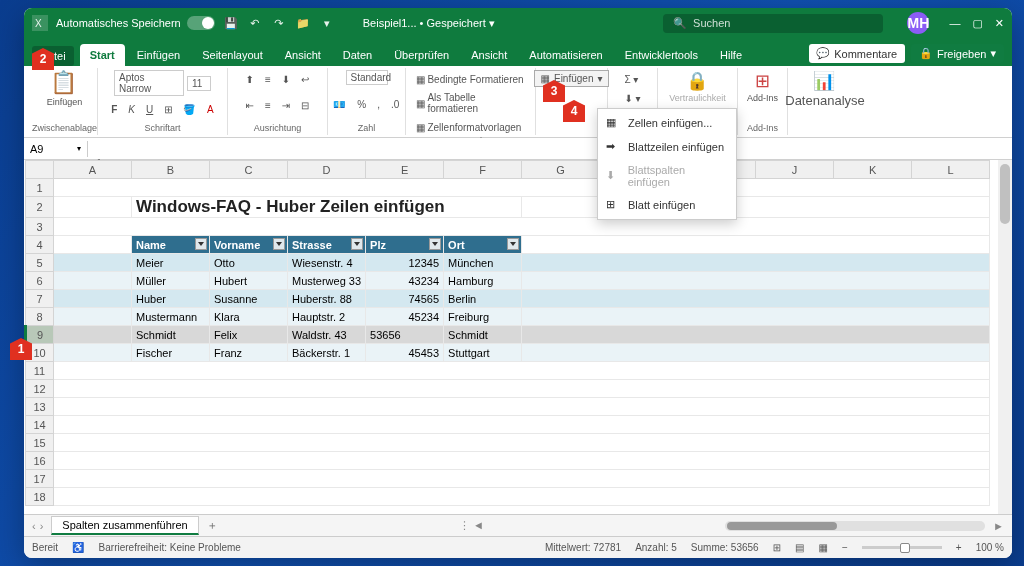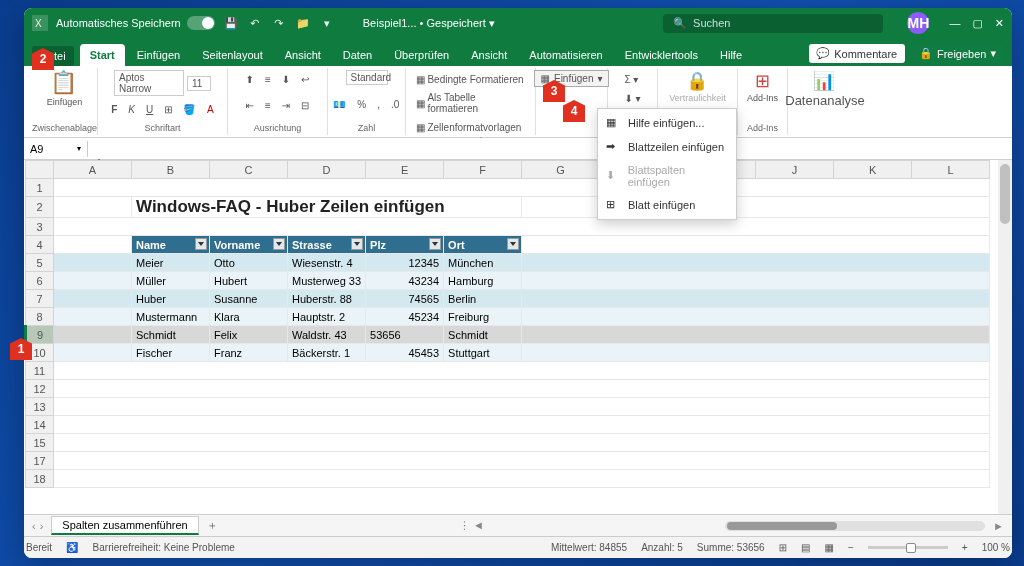--- a/index.html
+++ b/index.html
@@ -52,21 +52,21 @@
 .filt::after { content:""; border:3px solid transparent; border-top:4px solid #333; margin-top:3px; }
 tr.datarow.even td { background:#d4e8f0; }
 tr.datarow.odd td { background:#eaf3f7; }
 tr.datarow td.num { text-align:right; }
 .big-title td { font-size:17px; font-weight:700; color:#222; border:1px solid #e8e8e8; }
 .sheet-tabs { height:22px; border-top:1px solid #ccc; display:flex; align-items:center; font-size:11px; background:#f5f5f5; padding:0 8px; gap:8px; }
 .sheet-tab { padding:2px 10px; background:#fff; border:1px solid #ccc; border-bottom:2px solid #107c41; }
 .sheet-nav { display:flex; gap:4px; color:#888; }
 .hscroll { margin-left:auto; width:260px; height:10px; background:#e0e0e0; border-radius:5px; position:relative; }
 .hscroll::after { content:""; position:absolute; left:2px; top:1px; width:110px; height:8px; background:#999; border-radius:4px; }
-.statusbar { height:22px; background:#f3f3f3; border-top:1px solid #ccc; display:flex; align-items:center; font-size:10px; color:#555; padding:0 2px; gap:14px; }
+.statusbar { height:22px; background:#f3f3f3; border-top:1px solid #ccc; display:flex; align-items:center; font-size:10px; color:#555; padding:0 8px; gap:14px; }
 .statusbar .right { margin-left:auto; display:flex; gap:14px; align-items:center; }
 .zoom-slider { width:80px; height:3px; background:#ccc; position:relative; }
 .zoom-slider::after { content:""; position:absolute; left:38px; top:-3px; width:8px; height:8px; border:1px solid #888; background:#fff; border-radius:2px; }
 .callout { position:absolute; width:22px; height:22px; background:#e03020; z-index:200; display:flex; align-items:center; justify-content:center; color:#fff; font-weight:700; font-size:12px; clip-path:polygon(50% 0,100% 25%,100% 100%,0 100%,0 25%); box-shadow:1px 1px 3px rgba(0,0,0,.3); }
 .vscroll { position:absolute; right:0; top:0; bottom:0; width:14px; background:#f0f0f0; }
 .vscroll::after { content:""; position:absolute; top:4px; left:2px; width:10px; height:60px; background:#c0c0c0; border-radius:5px; }
 </style>
 </head>
 <body>
 
@@ -219,21 +219,21 @@
         <span style="font-size:18px">📊</span>
         <span style="font-size:13px">Datenanalyse</span>
       </div>
       <span class="label"></span>
     </div>
   </div>
 
   <div class="dropdown">
     <div class="item">
         <span class="dd-icon">▦</span>
-        <span>Hilfe einfügen...</span>
+        <span>Zellen einfügen...</span>
       </div>
     <div class="item">
         <span class="dd-icon">➡</span>
         <span>Blattzeilen einfügen</span>
       </div>
     <div class="item disabled">
         <span class="dd-icon">⬇</span>
         <span>Blattspalten einfügen</span>
       </div>
     <div class="item">
@@ -368,20 +368,24 @@
             </tr>
         <tr>
               <th class="row">14</th>
               <td colspan="12"></td>
             </tr>
         <tr>
               <th class="row">15</th>
               <td colspan="12"></td>
             </tr>
         <tr>
+              <th class="row">16</th>
+              <td colspan="12"></td>
+            </tr>
+        <tr>
               <th class="row">17</th>
               <td colspan="12"></td>
             </tr>
         <tr>
               <th class="row">18</th>
               <td colspan="12"></td>
             </tr>
       </tbody>
         </table>
     </div>
@@ -398,21 +402,21 @@
     <span style="margin-left:auto;color:#888">⋮ ◄</span>
     <div class="hscroll"></div>
     <span style="color:#888">►</span>
   </div>
 
   <div class="statusbar">
     <span>Bereit</span>
     <span>♿</span>
     <span>Barrierefreiheit: Keine Probleme</span>
     <div class="right">
-      <span>Mittelwert: 84855</span>
+      <span>Mittelwert: 72781</span>
       <span>Anzahl: 5</span>
       <span>Summe: 53656</span>
       <span>⊞</span>
       <span>▤</span>
       <span>▦</span>
       <span>−</span>
       <div class="zoom-slider"></div>
       <span>+</span>
       <span>100 %</span>
     </div>

